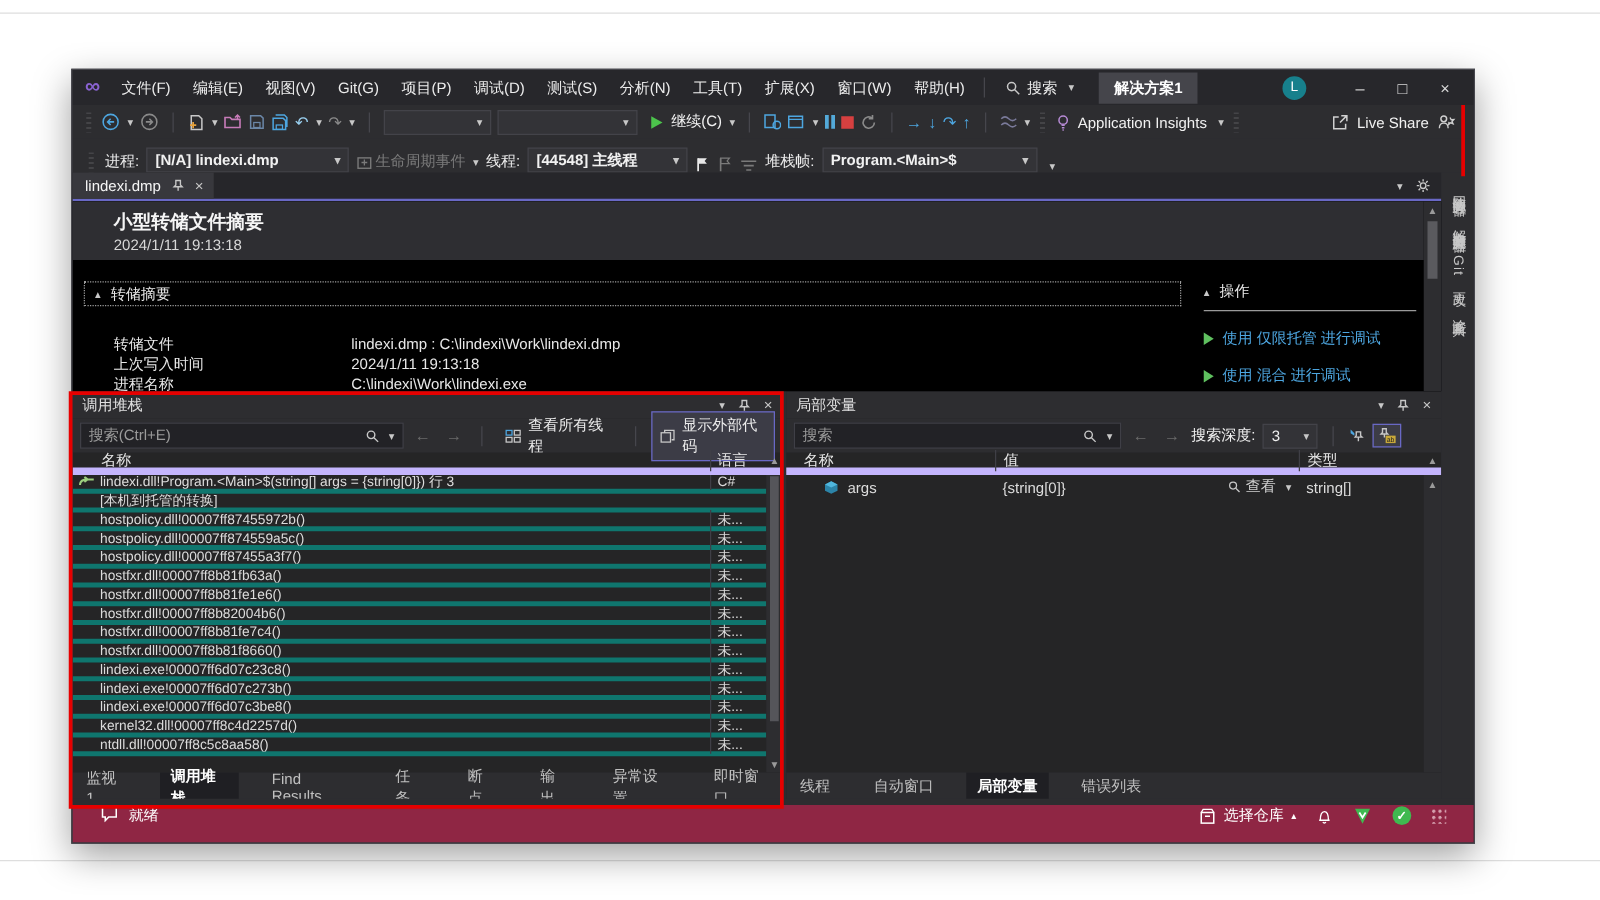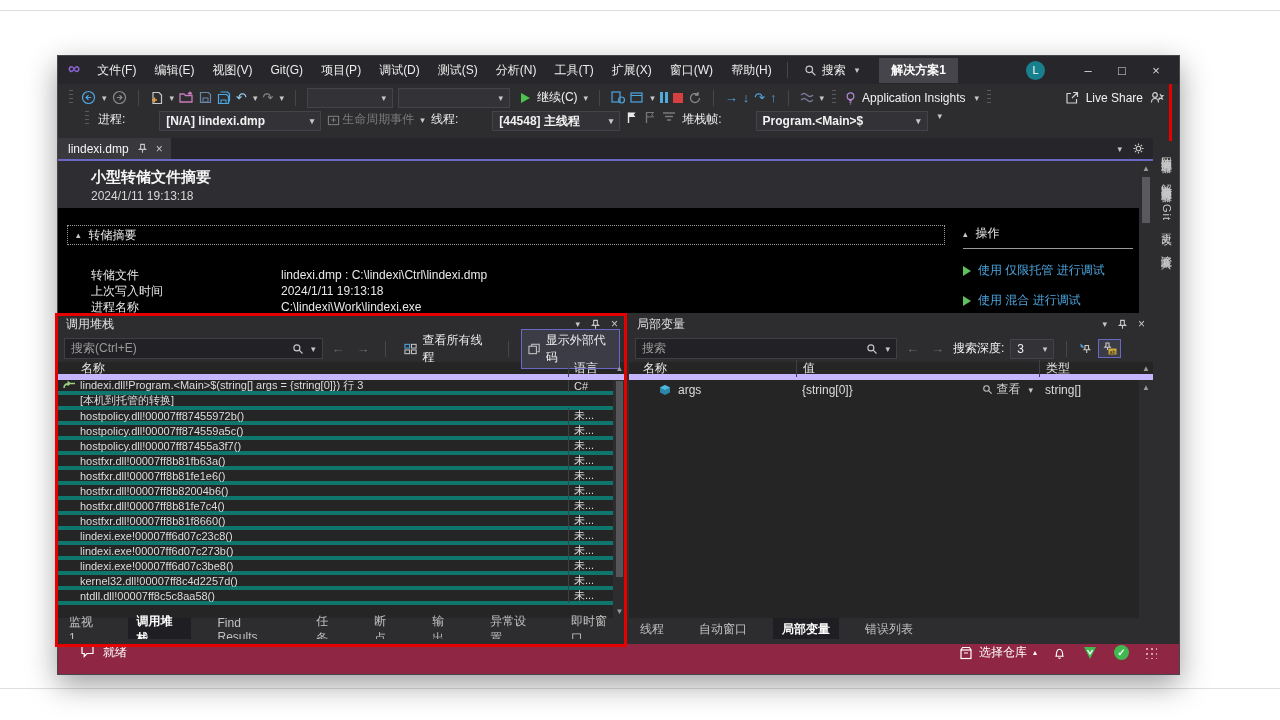--- a/index.html
+++ b/index.html
@@ -41,23 +41,23 @@
   .combo .dd { margin-left:auto; }
   .play-tri { width:0; height:0; border-left:9px solid #4cc34c; border-top:5.5px solid transparent;
               border-bottom:5.5px solid transparent; }
   .pause-bars { display:flex; gap:2px; } .pause-bars i { width:3px; height:11px; background:#53a9d8; }
   .stop-sq { width:10px; height:10px; background:#d64040; }
   .blue { color:#4da6e0; } .grayico { color:#8a8a8a; } .lightblue { color:#9ad0f0; }
   .ai-group { display:flex; align-items:center; gap:5px; }
   .toolbar-right { margin-left:auto; display:flex; align-items:center; gap:7px; padding-right:6px; }
 
   
-  .dbar { height:27px; background:#2d2d30; display:flex; align-items:flex-start; padding:0 24px; gap:6px; flex:0 0 auto; }
+  .dbar { height:27px; background:#2d2d30; display:flex; align-items:flex-end; padding:0 10px; gap:6px; flex:0 0 auto; }
   .dlabel { color:#ececec; } .ddis { color:#7a7a7a; }
-  .dbar .combo { font-weight:bold;margin-left:28px; }
+  .dbar .combo { font-weight:bold; }
 
   
   .main { flex:1; display:flex; min-height:0; }
   .center { width:1097px; display:flex; flex-direction:column; min-width:0; }
 
   
   .tabstrip { height:23px; background:#26262a; border-bottom:2px solid #6968c5; display:flex; align-items:flex-end; flex:0 0 auto; }
   .doc-tab { height:21px; background:#38383d; display:flex; align-items:center; gap:8px; padding:0 8px 0 10px; color:#f5f5f5; }
   .tab-icons { margin-left:auto; display:flex; align-items:center; gap:10px; padding:0 8px 4px 0; color:#c8c8c8; }
 
@@ -398,21 +398,21 @@
 
           <div class="expander">
             <span class="exp-arrow">▴</span>
             <span>转储摘要</span>
           </div>
 
           <div class="sum-grid">
 
               <div class="sum-row">
                 <span class="sum-label">转储文件</span>
-                <span class="sum-value">lindexi.dmp : C:\lindexi\Ctrl\lindexi.dmp</span>
+                <span class="sum-value">lindexi.dmp : C:\lindexi\Work\lindexi.dmp</span>
               </div>
 
               <div class="sum-row">
                 <span class="sum-label">上次写入时间</span>
                 <span class="sum-value">2024/1/11 19:13:18</span>
               </div>
 
               <div class="sum-row">
                 <span class="sum-label">进程名称</span>
                 <span class="sum-value">C:\lindexi\Work\lindexi.exe</span>

